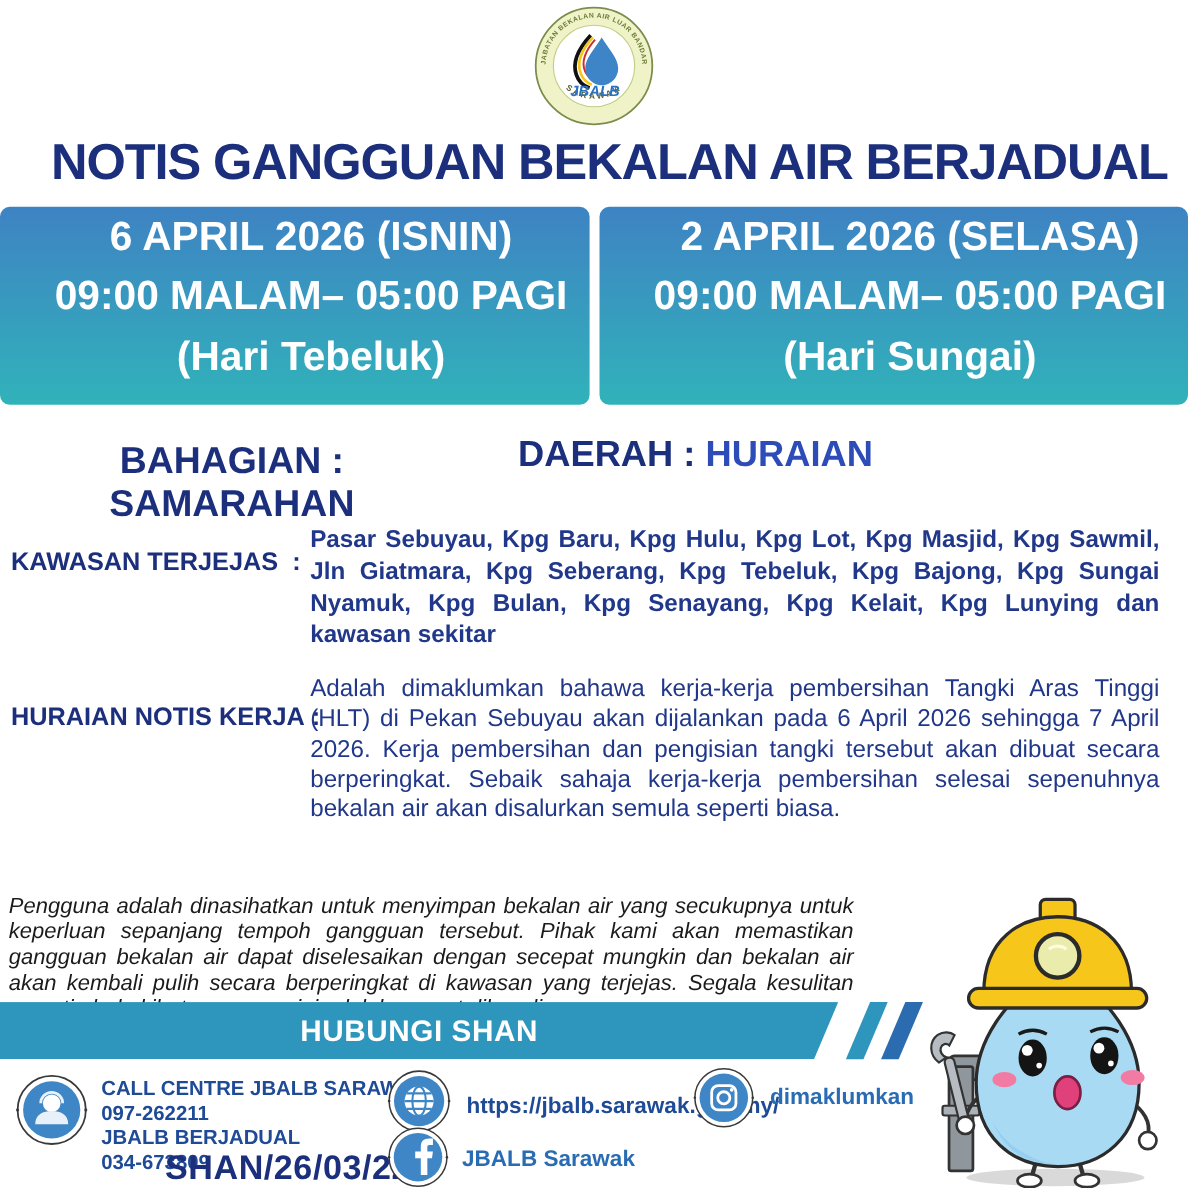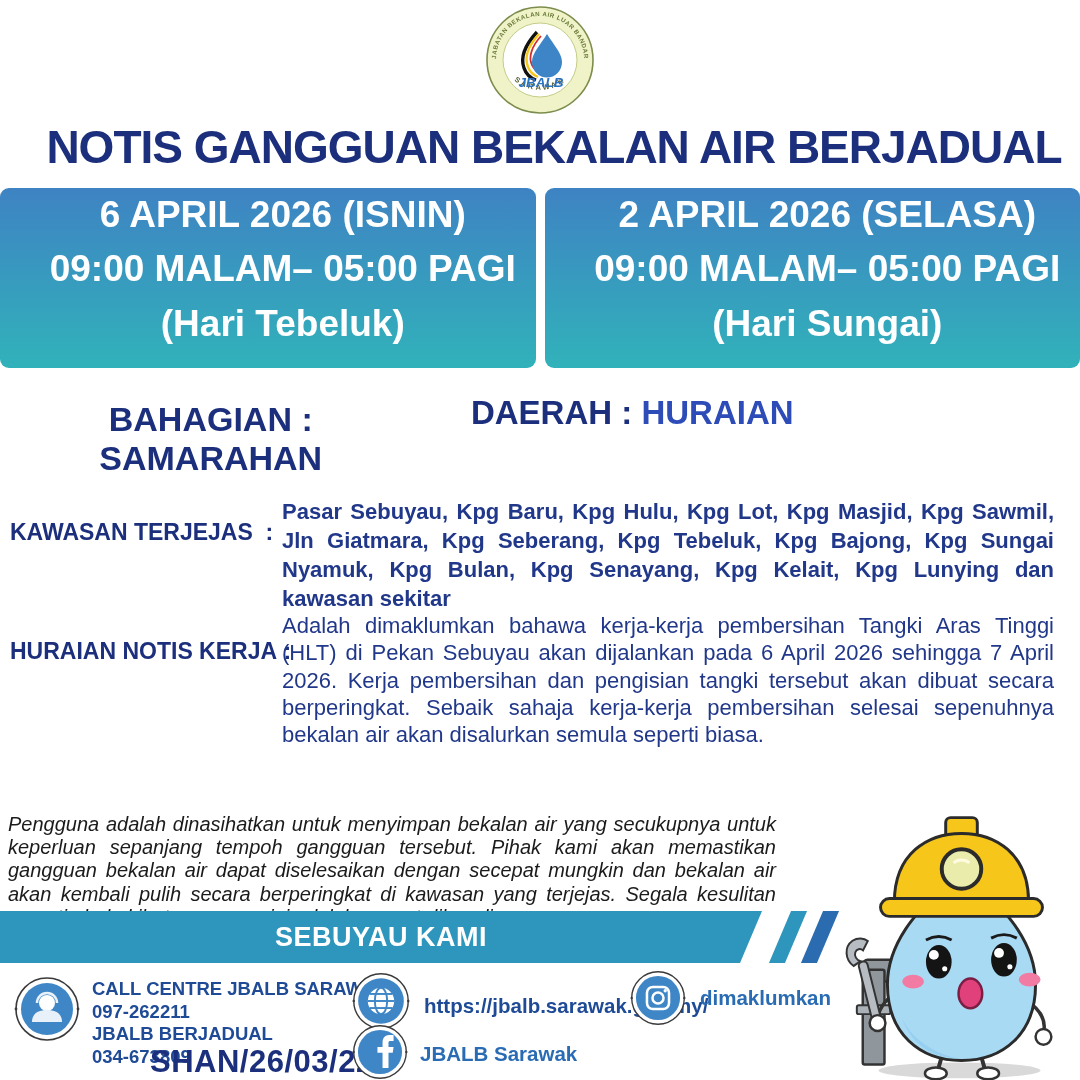--- a/index.html
+++ b/index.html
@@ -26,21 +26,21 @@
   .region .cell{flex:1;text-align:center;font-weight:bold;color:var(--navy,#1c2f7c);}
   .region .bahagian{font-size:34px;padding-top:6px;}
   .region .daerah{font-size:33px;padding-right:60px;}
   .region .value-alt{color:var(--bright_blue,#2e4cb8);}
 
   
   .inforow{position:absolute;left:0;width:1080px;display:flex;}
   .inforow .label{width:282px;padding-left:10px;box-sizing:border-box;
                   font-weight:bold;font-size:23px;color:var(--navy,#1c2f7c);white-space:nowrap;}
   .inforow .value{width:772px;text-align:justify;color:var(--body_navy,#21388a);}
-  .row-kawasan{top:492px;}
+  .row-kawasan{top:470px;}
   .row-kawasan .label{padding-top:27px;}
   .row-kawasan .value{font-weight:bold;font-size:22px;line-height:1.32;padding-top:5px;}
   .row-huraian{top:606px;}
   .row-huraian .label{padding-top:32px;}
   .row-huraian .value{font-size:22px;line-height:1.24;padding-top:6px;}
 
   
   .disclaimer{position:absolute;left:8px;top:813px;width:768px;font-style:italic;
               font-size:20px;line-height:1.16;color:#1b1b1b;text-align:justify;}
 
@@ -128,21 +128,21 @@
   </div>
 
   <div class="inforow row-huraian">
     <div class="label">HURAIAN NOTIS KERJA&nbsp;:</div>
     <div class="value">Adalah dimaklumkan bahawa kerja-kerja pembersihan Tangki Aras Tinggi (HLT) di Pekan Sebuyau akan dijalankan pada 6 April 2026 sehingga 7 April 2026. Kerja pembersihan dan pengisian tangki tersebut akan dibuat secara berperingkat. Sebaik sahaja kerja-kerja pembersihan selesai sepenuhnya bekalan air akan disalurkan semula seperti biasa.</div>
   </div>
 
   <div class="disclaimer">Pengguna adalah dinasihatkan untuk menyimpan bekalan air yang secukupnya untuk keperluan sepanjang tempoh gangguan tersebut. Pihak kami akan memastikan gangguan bekalan air dapat diselesaikan dengan secepat mungkin dan bekalan air akan kembali pulih secara berperingkat di kawasan yang terjejas. Segala kesulitan yang timbul akibat gangguan ini adalah sangat dikesali.</div>
 
   <div class="contact-bar">
-    <span class="heading">SEBUYAU KAMI</span>
+    <span class="heading">HUBUNGI SHAN</span>
   </div>
   <div class="stripe stripe1"></div>
   <div class="stripe stripe2"></div>
 
   <svg class="cicon" style="left:14px;top:976px;width:66px;height:66px" viewBox="0 0 66 66">
     <circle cx="33" cy="33" r="31" fill="#fff" stroke="#3a3a3a" stroke-width="1.6"></circle>
     <circle cx="2" cy="33" r="1.4" fill="#3a3a3a"></circle>
       <circle cx="64" cy="33" r="1.4" fill="#3a3a3a"></circle>
     <circle cx="33" cy="33" r="26" fill="#3f86c6"></circle>
     <circle cx="33" cy="27" r="8" fill="#fff"></circle>

